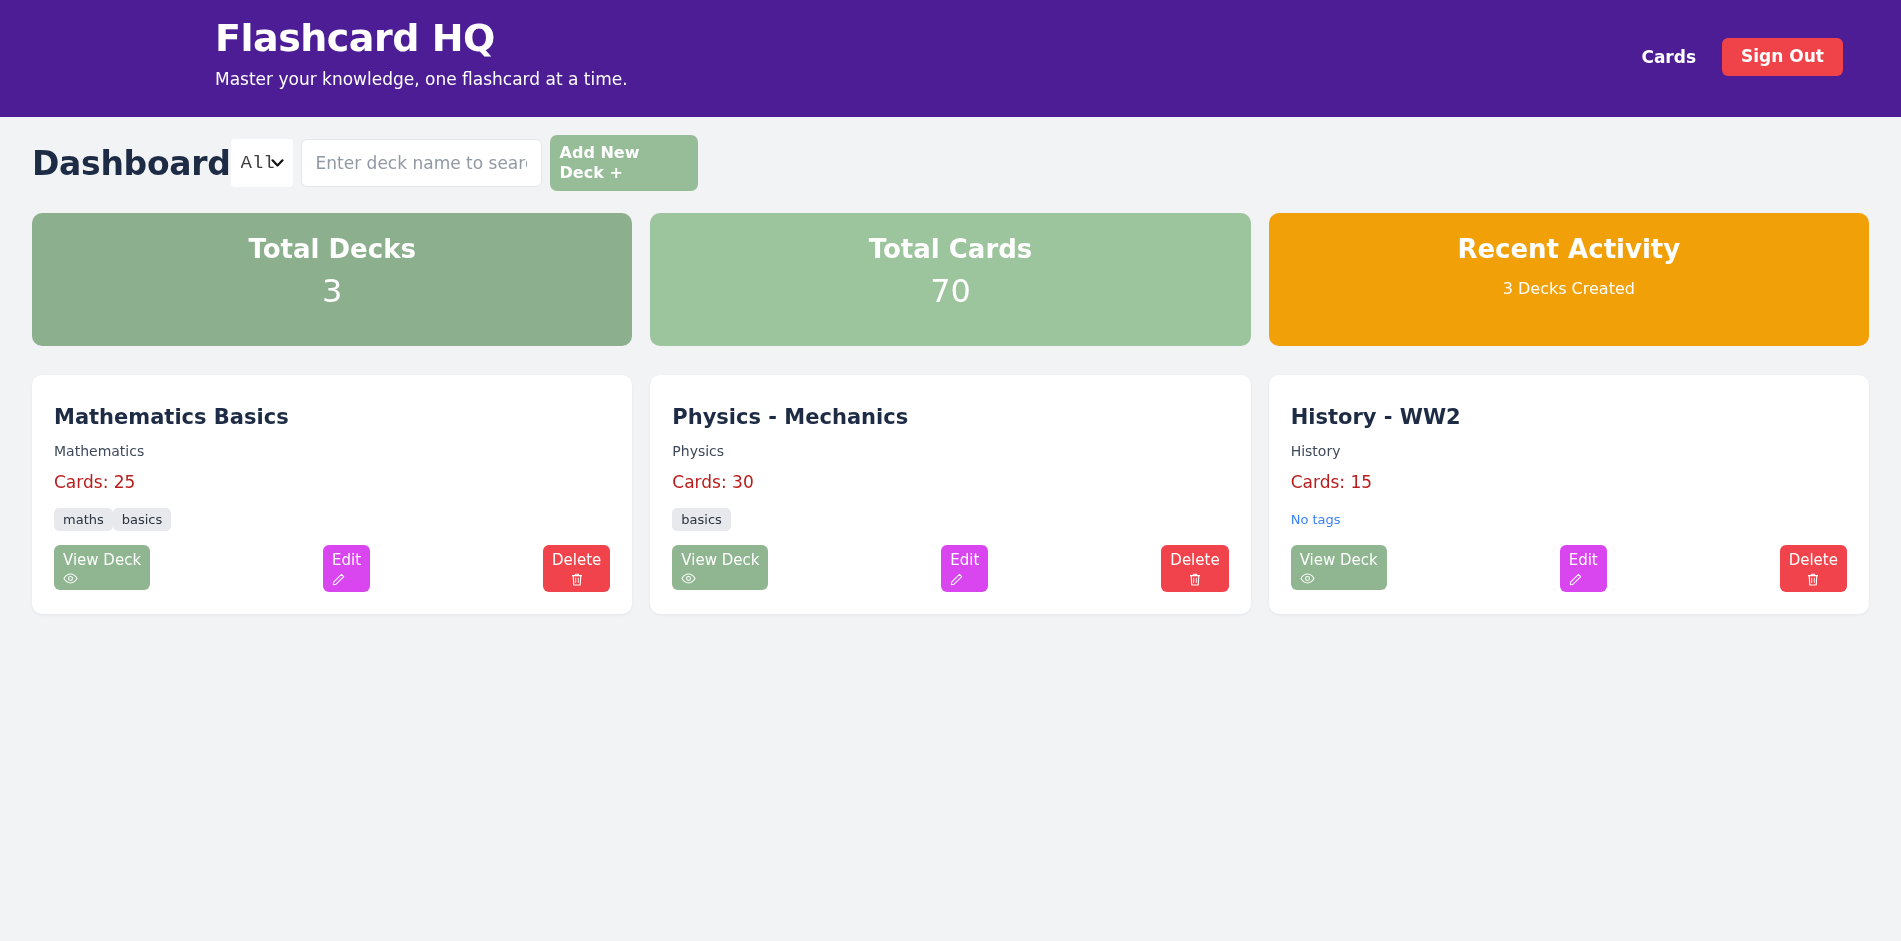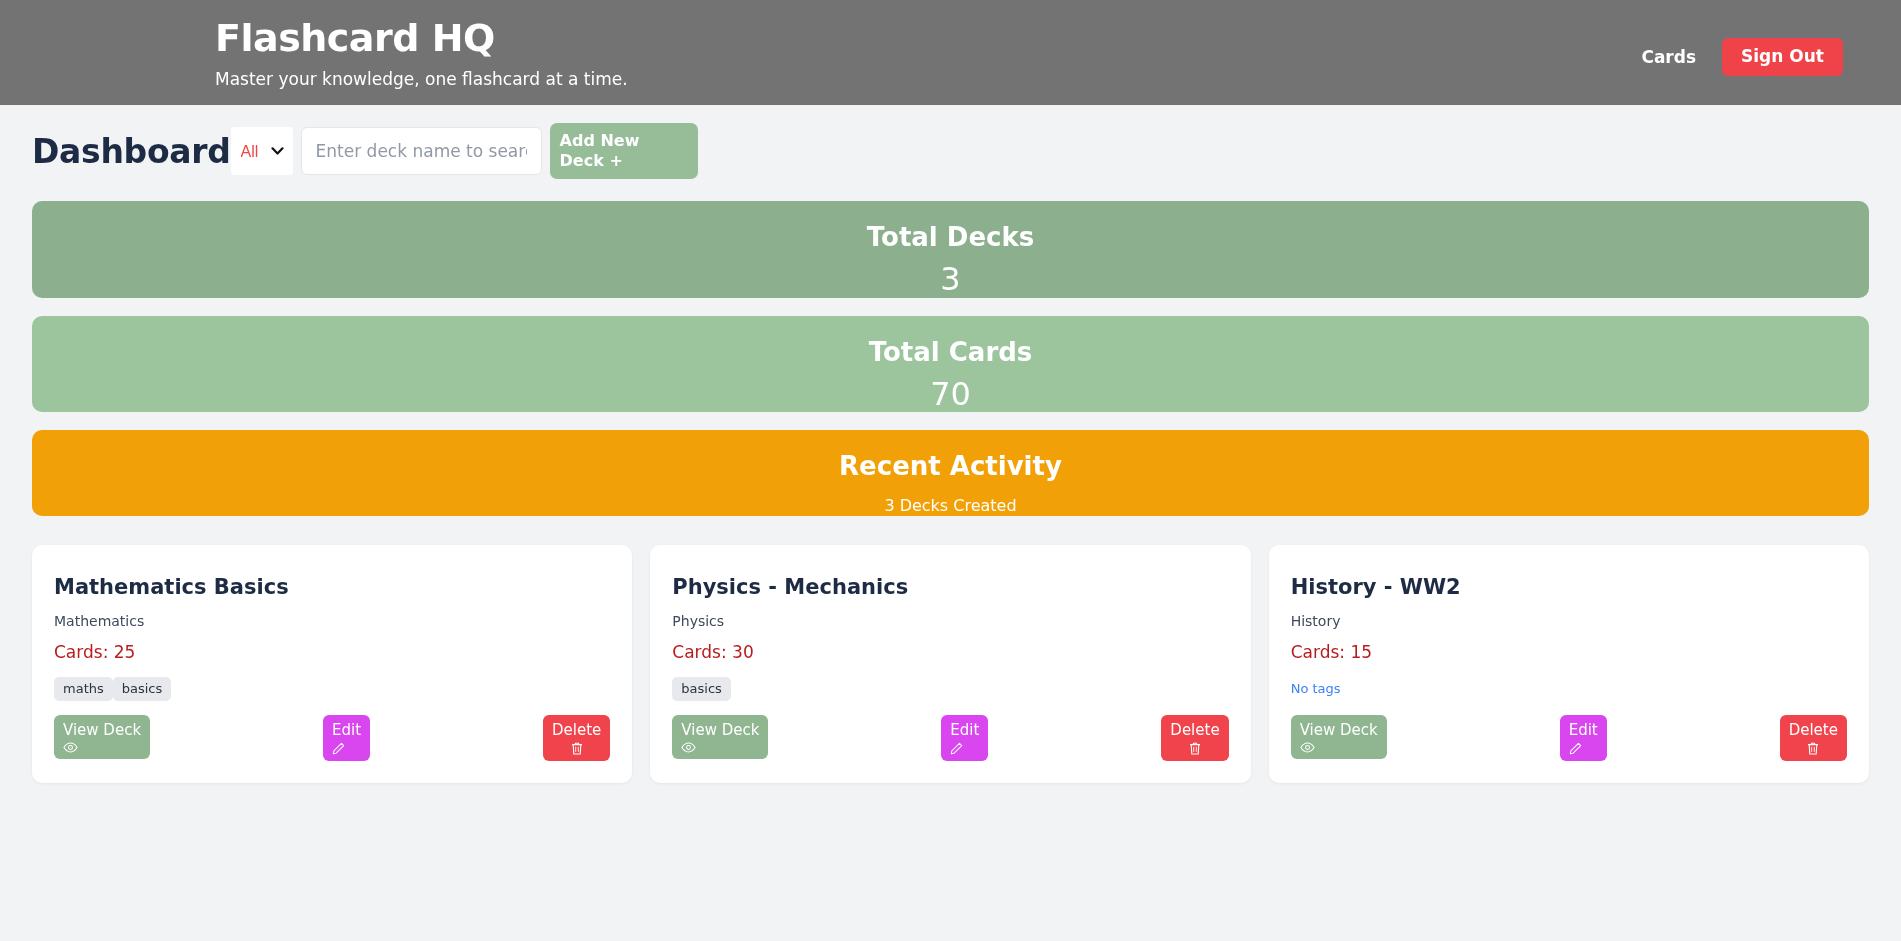--- a/index.html
+++ b/index.html
@@ -5,22 +5,22 @@
   * { box-sizing: border-box; }
   html, body {
     margin: 0; padding: 0;
     width: 1901px; height: 941px;
     background: #f2f3f5;
     font-family: "DejaVu Sans", "Liberation Sans", sans-serif;
   }
 
   
   .site-header {
-    background: #737373;
-    height: 105px;
+    background: #4c1d95;
+    height: 117px;
     padding: 14px 0 0 0;
     position: relative;
     display: block;
   }
   .header-inner {
     position: relative;
     height: 100%;
     max-width: 1901px;
     padding: 0 55px;
   }
@@ -89,24 +89,24 @@
     display: flex;
     align-items: center;
     gap: 8px;
   }
   .filter-select {
     width: 62px;
     height: 48px;
     border: none;
     background: #ffffff;
     border-radius: 4px;
-    font-size: 16px;
-    color: #ef4444;
+    font-size: 19px;
+    color: #404040;
     padding: 0 8px 0 10px;
-    font-family: Liberation Sans, sans-serif;
+    font-family: Liberation Mono, monospace;
     appearance: none;
     -webkit-appearance: none;
     cursor: pointer;
   }
   .select-wrap { position: relative; display: inline-block; }
   .select-caret {
     position: absolute;
     right: 9px;
     top: 50%;
     transform: translateY(-50%);
@@ -142,21 +142,20 @@
     padding: 7px 10px;
     cursor: pointer;
     line-height: 1.22;
   }
 
   
   .stats-row {
     display: flex;
     gap: 18px;
     margin-top: 4px;
-    flex-direction: column;
   }
   .stat-card {
     flex: 1;
     height: 133px;
     border-radius: 10px;
     color: #ffffff;
     display: flex;
     flex-direction: column;
     align-items: center;
     padding-top: 22px;

